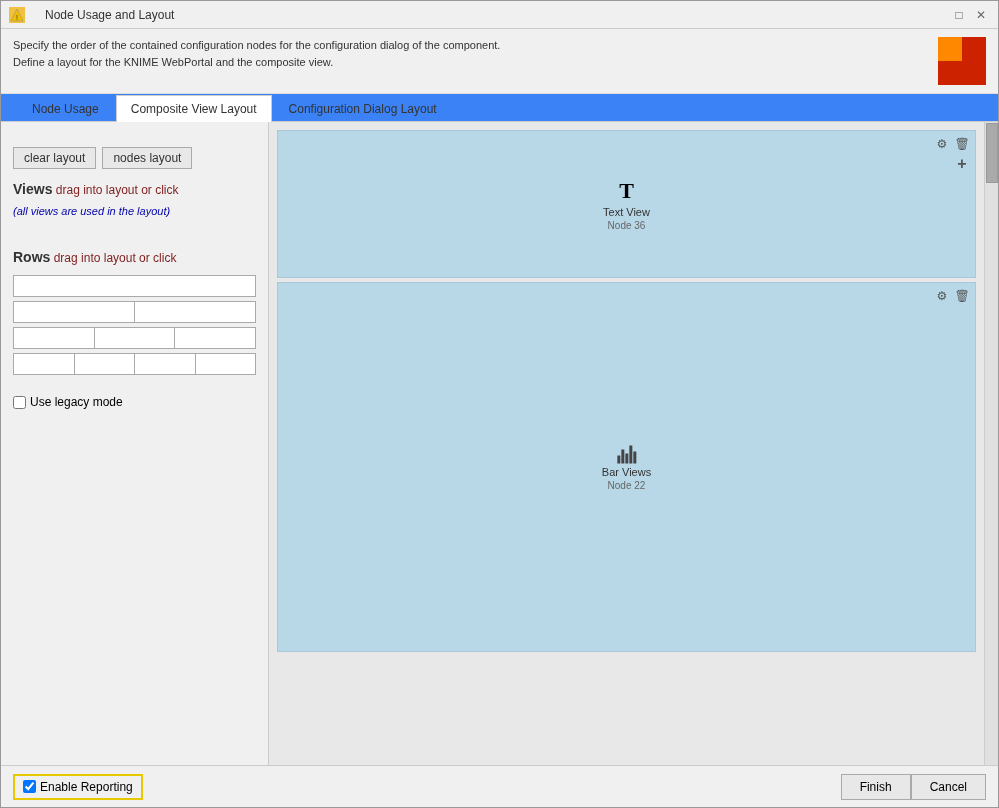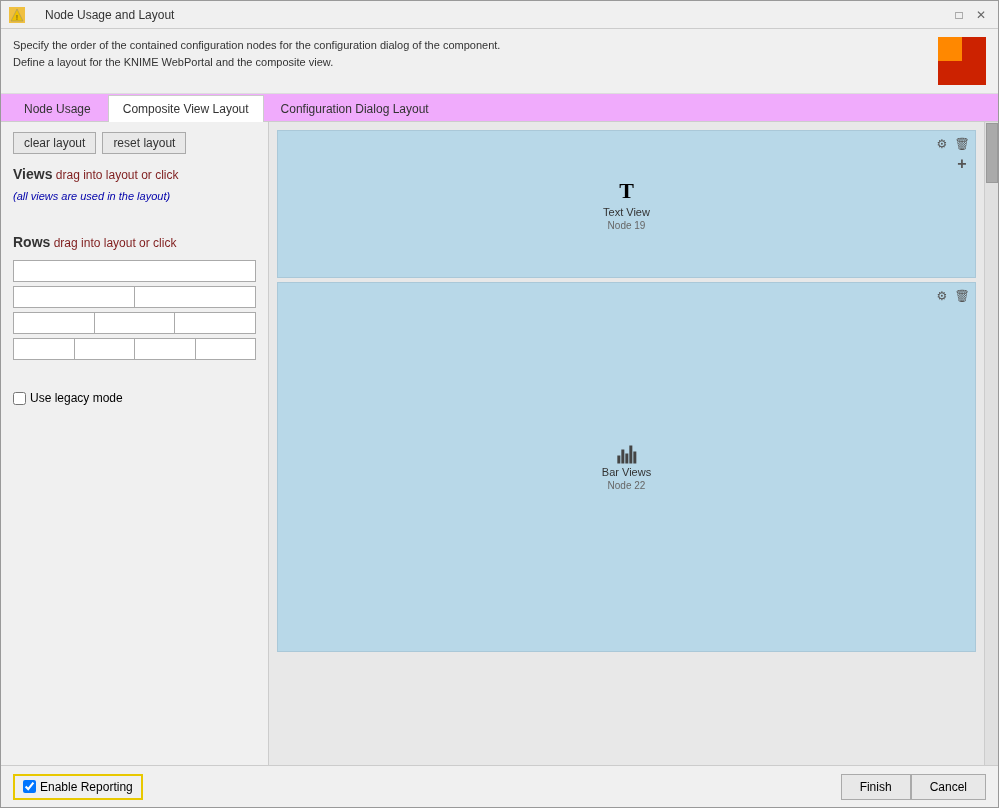--- a/index.html
+++ b/index.html
@@ -103,23 +103,23 @@
       position: absolute;
       top: 0;
       left: 0;
       width: 24px;
       height: 24px;
       background: #ff8800;
     }
 
     .tabs-bar {
       display: flex;
-      background: #f0abfc;
+      background: #3b82f6;
       border-bottom: 1px solid #ccc;
-      padding: 0 8px;
+      padding: 0 16px;
     }
 
     .tab {
       padding: 6px 14px;
       font-size: 12px;
       cursor: pointer;
       border: 1px solid transparent;
       border-bottom: none;
       background: transparent;
       color: #333;
@@ -158,20 +158,21 @@
       gap: 6px;
     }
 
     .btn {
       padding: 3px 10px;
       background: #e8e8e8;
       border: 1px solid #aaa;
       cursor: pointer;
       font-size: 12px;
       color: #333;
+      margin-top: 15px;
     }
 
     .section-label {
       font-size: 12px;
       color: #333;
       margin-top: 4px;
     }
 
     .section-label .label-main {
       font-weight: bold;
@@ -238,21 +239,21 @@
       height: 100%;
     }
     .row-template-4 .cell:last-child {
       border-right: none;
     }
 
     .legacy-check {
       display: flex;
       align-items: flex-end;
       gap: 4px;
-      margin-top: 23px;
+      margin-top: 12px;
     }
 
     .right-panel {
       flex: 1;
       position: relative;
       overflow: hidden;
       background: #e8e8e8;
     }
 
     .layout-canvas {
@@ -448,21 +449,21 @@
     <div class="tab">Node Usage</div>
     <div class="tab active">Composite View Layout</div>
     <div class="tab">Configuration Dialog Layout</div>
   </div>
 
   <div class="main-content">
 
     <div class="left-panel">
       <div class="btn-row">
         <button class="btn">clear layout</button>
-        <button class="btn">reset layout</button>
+        <button class="btn">nodes layout</button>
       </div>
 
       <div class="section-label">
         <span class="label-main">Views</span>
         <span class="label-sub">drag into layout or click</span>
       </div>
       <div class="hint-text">(all views are used in the layout)</div>
 
       <div style="height:12px;"></div>
 
@@ -511,21 +512,21 @@
             <button class="row-action-btn">
               <span>🗑</span>
             </button>
           </div>
           <button class="add-btn">
             <span class="plus-symbol"></span>
           </button>
           <div class="node-widget" style="top:50%; left:50%; transform: translate(-50%, -50%);">
             <div class="text-view-icon">T</div>
             <div class="node-name">Text View</div>
-            <div class="node-id">Node 19</div>
+            <div class="node-id">Node 36</div>
           </div>
         </div>
 
         <div class="layout-row large">
           <div class="row-actions">
             <button class="row-action-btn">
               <span class="gear-symbol"></span>
             </button>
             <button class="row-action-btn">
               <span>🗑</span>

